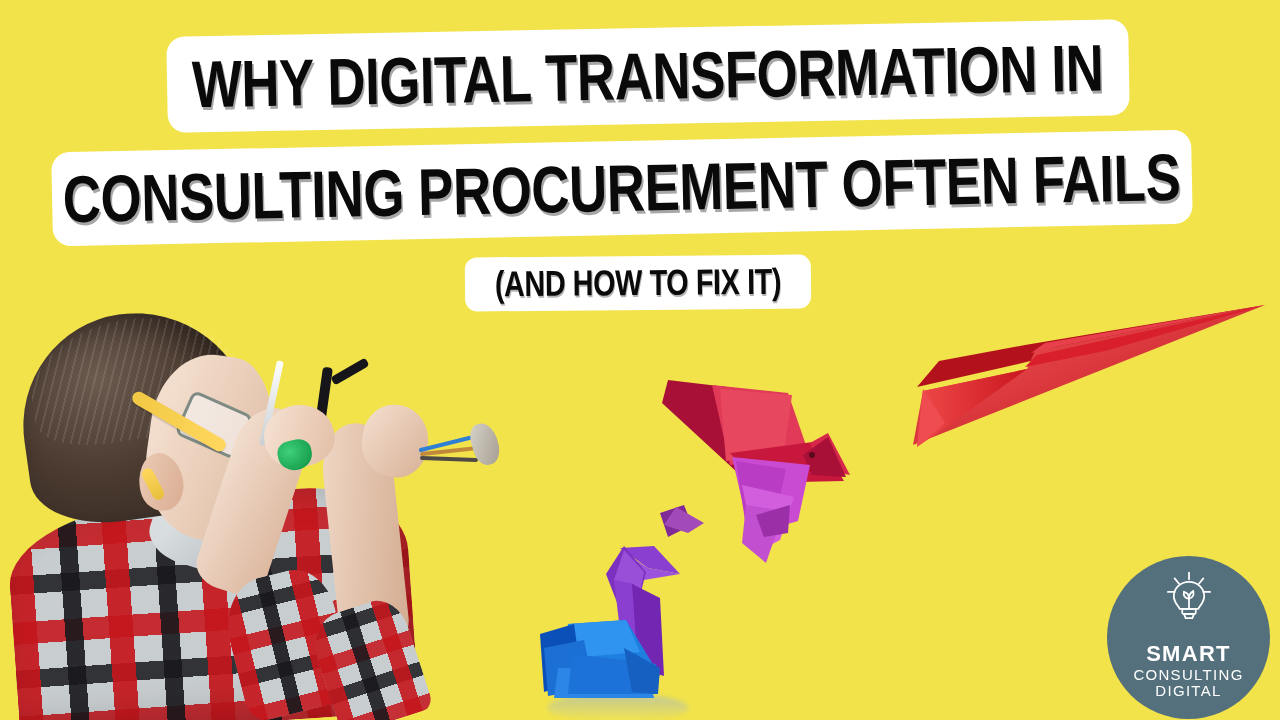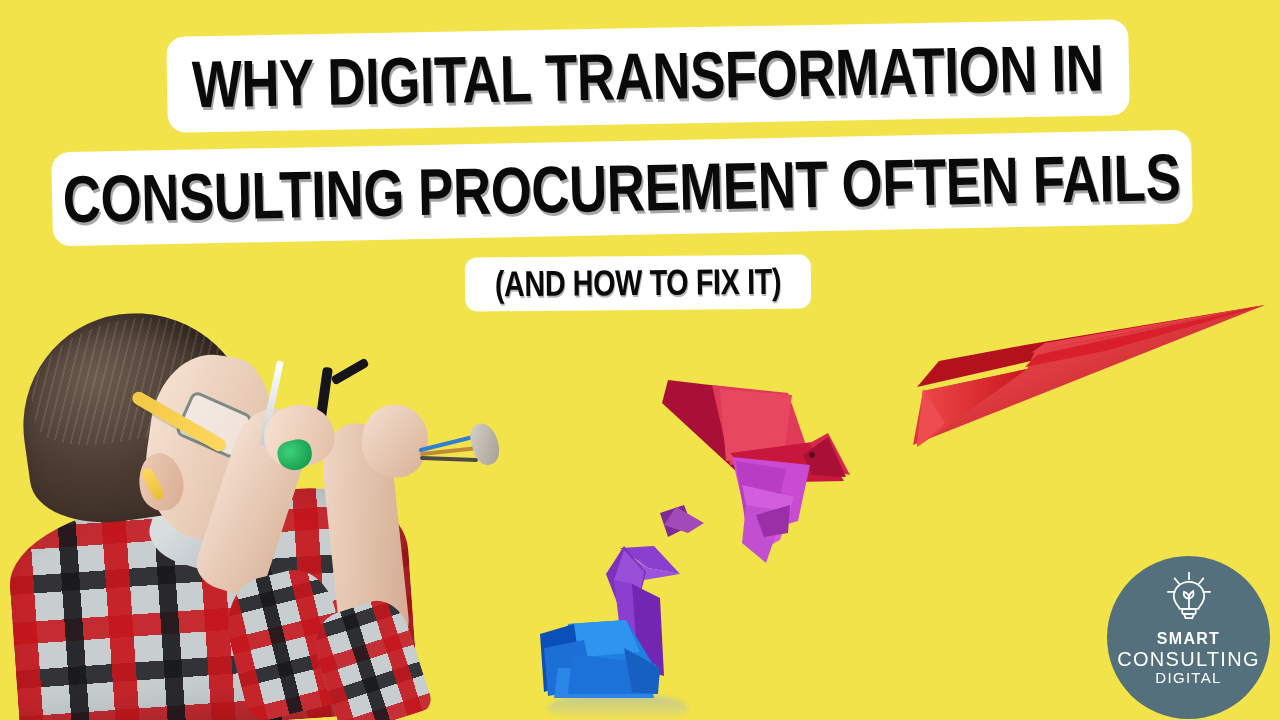--- a/index.html
+++ b/index.html
@@ -319,22 +319,22 @@
     padding-top: 14px;
     box-sizing: border-box;
   }
   #logo-bulb { width: 54px; height: 54px; }
   .logo-line {
     color: #ffffff;
     text-align: center;
     line-height: 1.12;
     letter-spacing: 1.3px;
   }
-  #logo-smart { font-size: 16px; font-weight: bold; margin-top: 6px; }
-  #logo-consulting { font-size: 20px; font-weight: 300; }
+  #logo-smart { font-size: 22px; font-weight: bold; margin-top: 18px; }
+  #logo-consulting { font-size: 15px; font-weight: 300; }
   #logo-sourcing { font-size: 15px; font-weight: 300; }
 </style>
 </head>
 <body>
 
 <div id="canvas" style="background: rgb(242, 227, 74);">
 
   <div id="person">
     <div class="p-shirt"></div>
     <div class="p-collar"></div>

